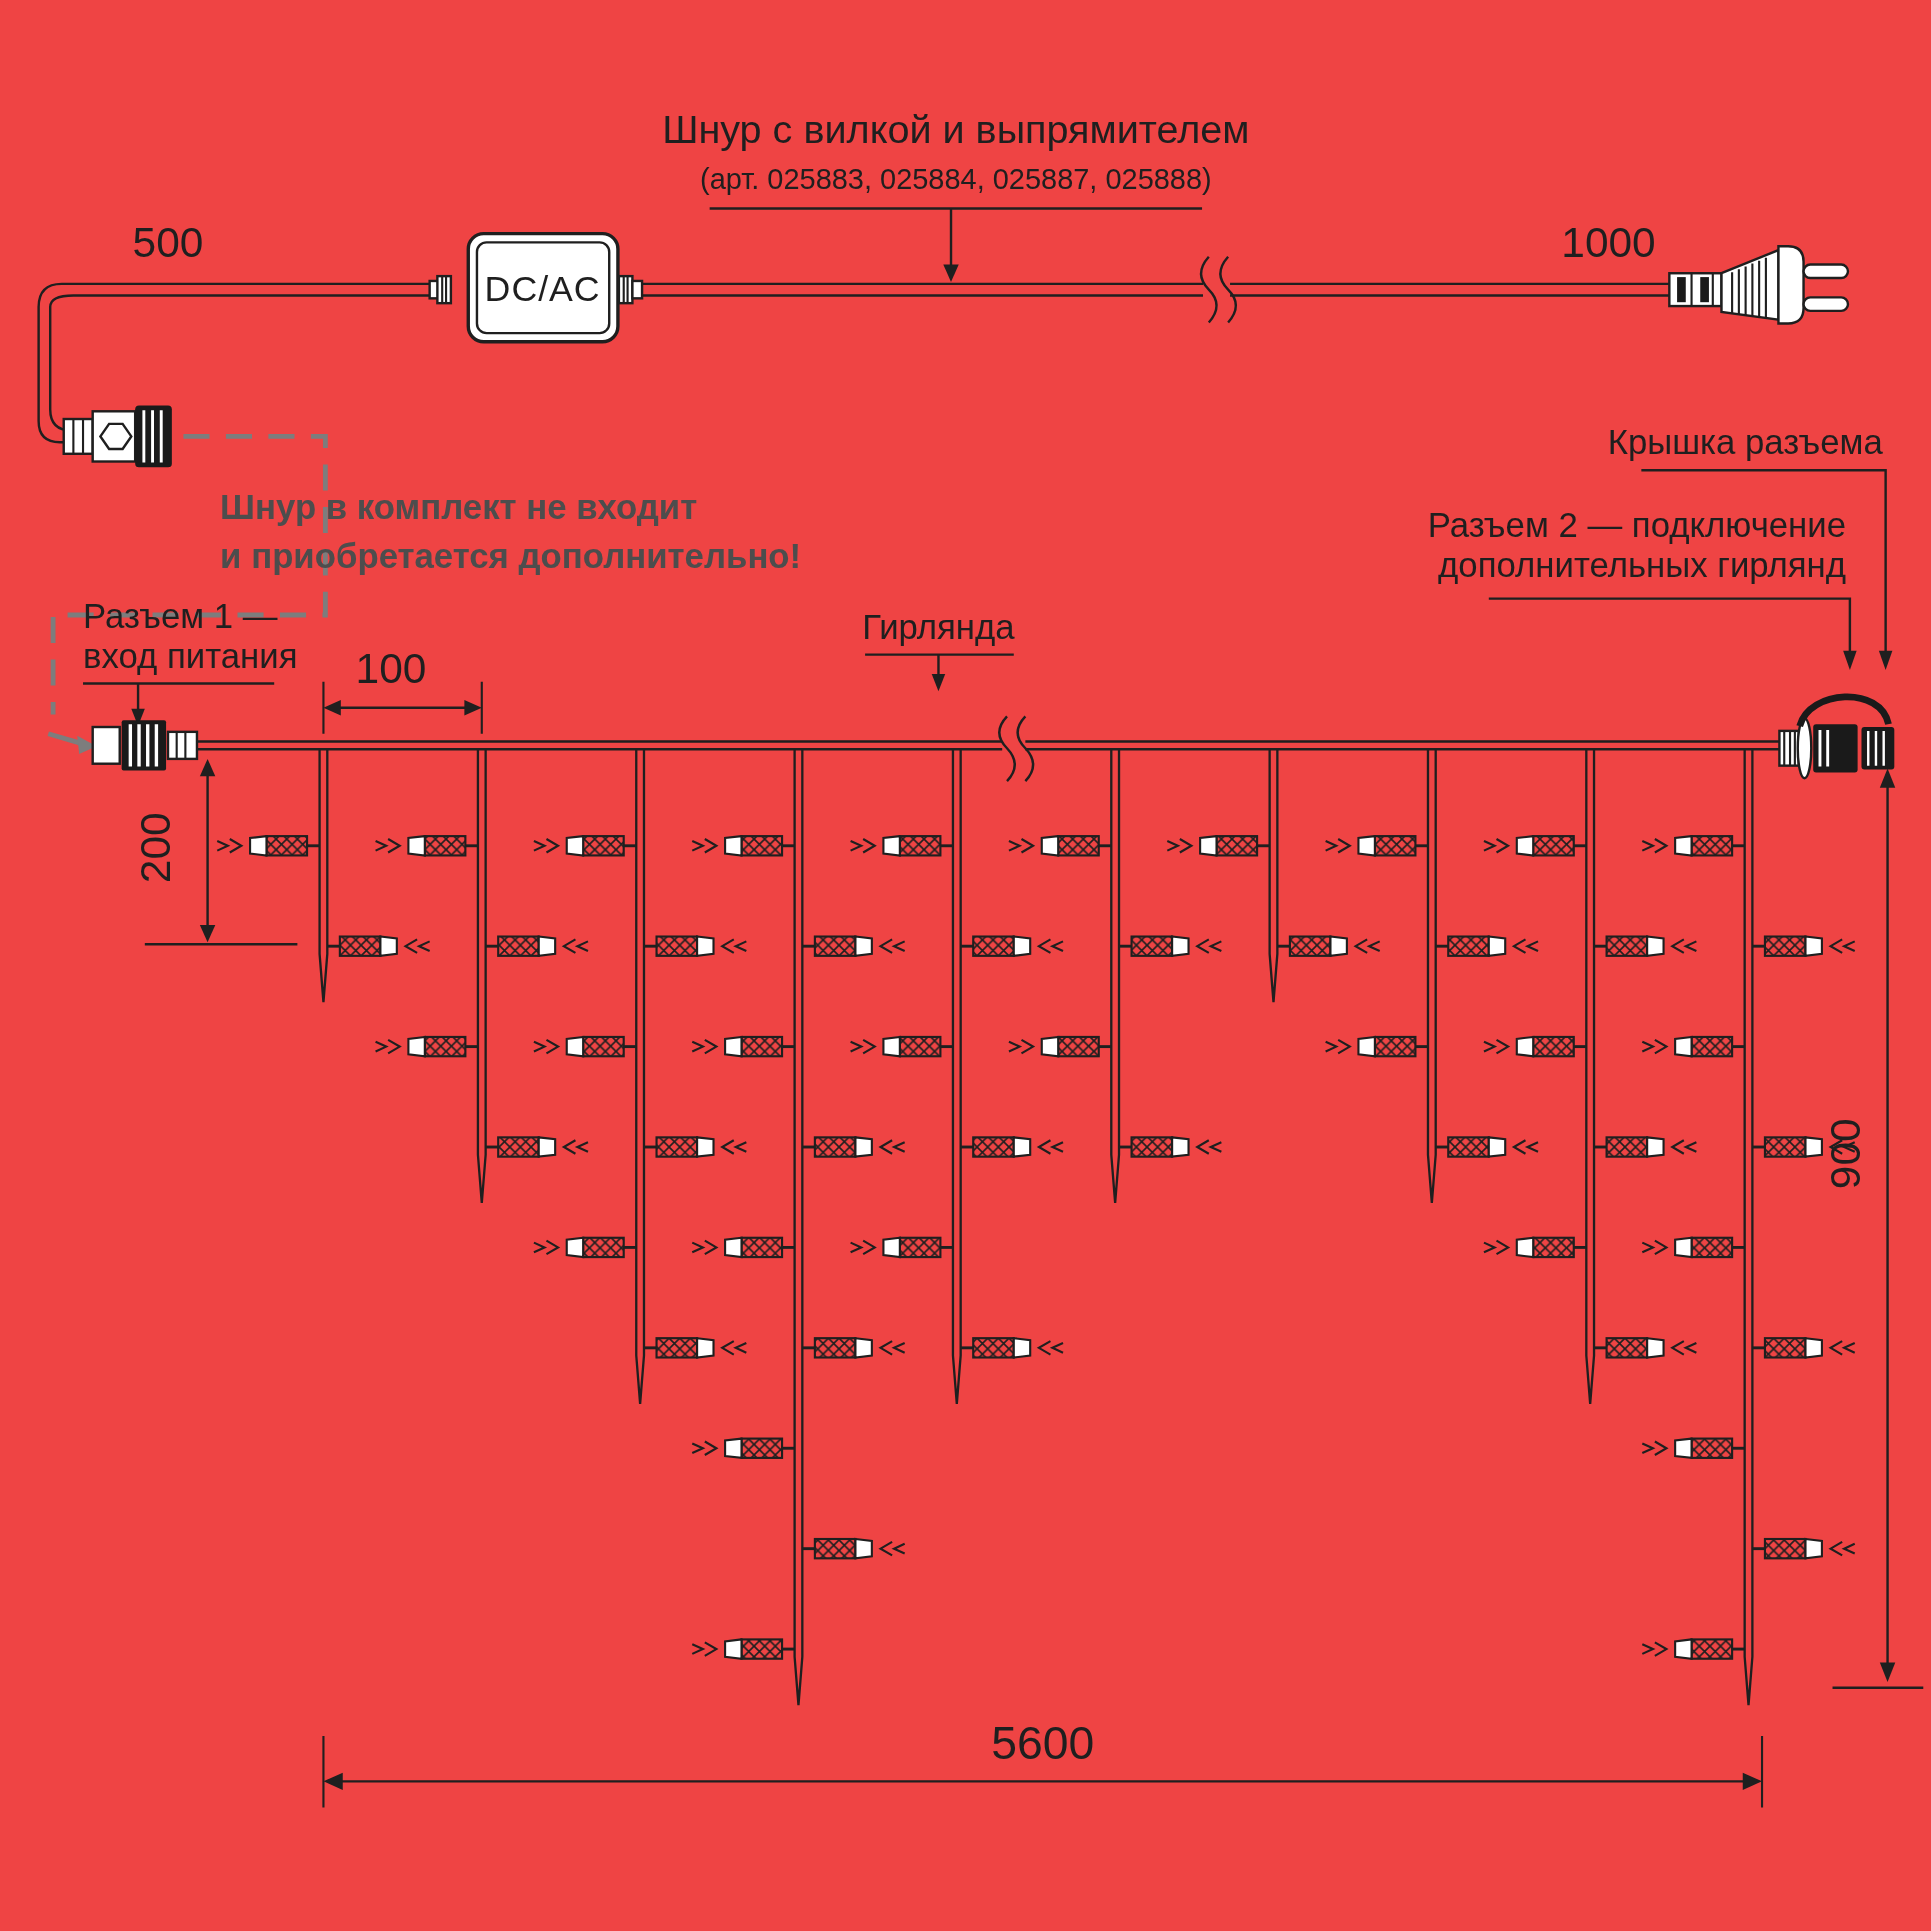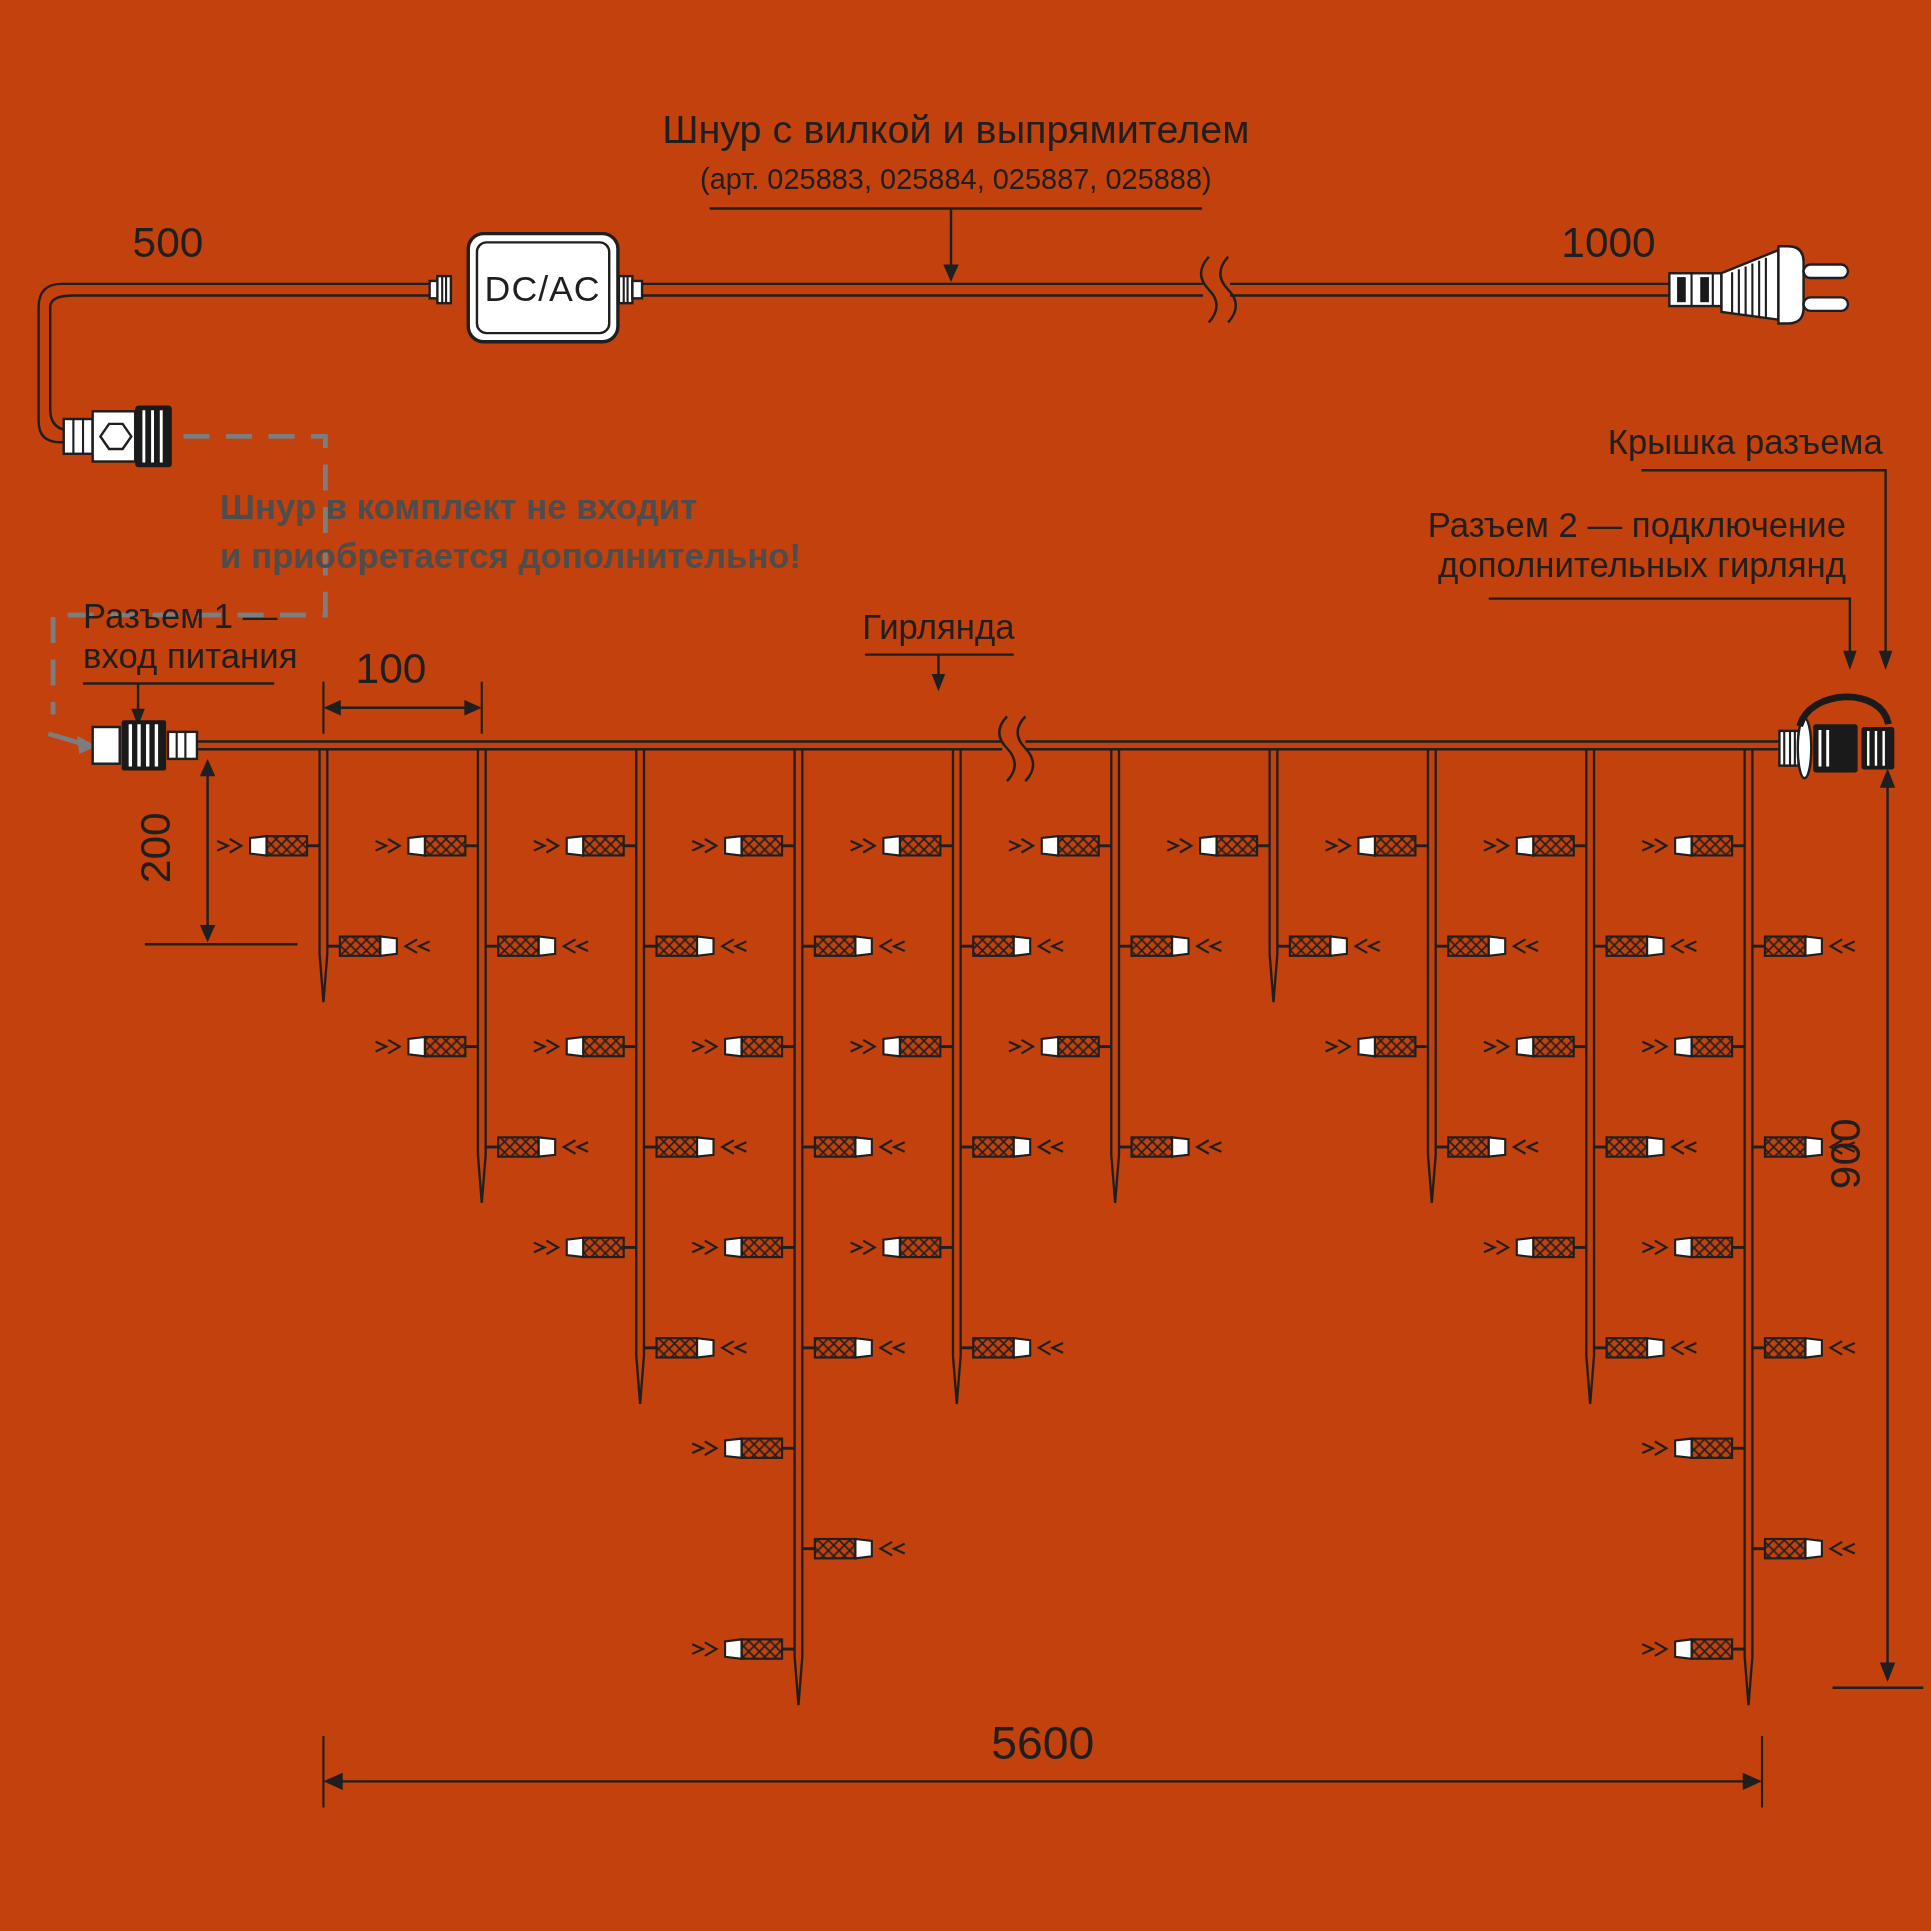--- a/index.html
+++ b/index.html
@@ -1,16 +1,16 @@
 <!DOCTYPE html>
 <html><head>
 <meta charset="utf-8">
 <style>
   html,body{margin:0;padding:0;background:#ffffff;}
-  .stage{width:1931px;height:1931px;position:relative;background:#c2410c;
+  .stage{width:1931px;height:1931px;position:relative;background:#ef4444;
          font-family:"Liberation Sans", sans-serif;}
   svg text{font-family:"Liberation Sans", sans-serif;fill:#1f1f1f;}
   .t-title{font-size:41px;}
   .t-sub{font-size:30px;}
   .t-dim{font-size:44px;}
   .t-dim-big{font-size:48px;}
   .t-label{font-size:36px;}
   .t-note{font-size:36px;font-weight:bold;fill:#4d4d4d;}
   .t-box{font-size:37px;letter-spacing:1px;}
   .ln{stroke:#1f1f1f;stroke-width:2.5;fill:none;}

